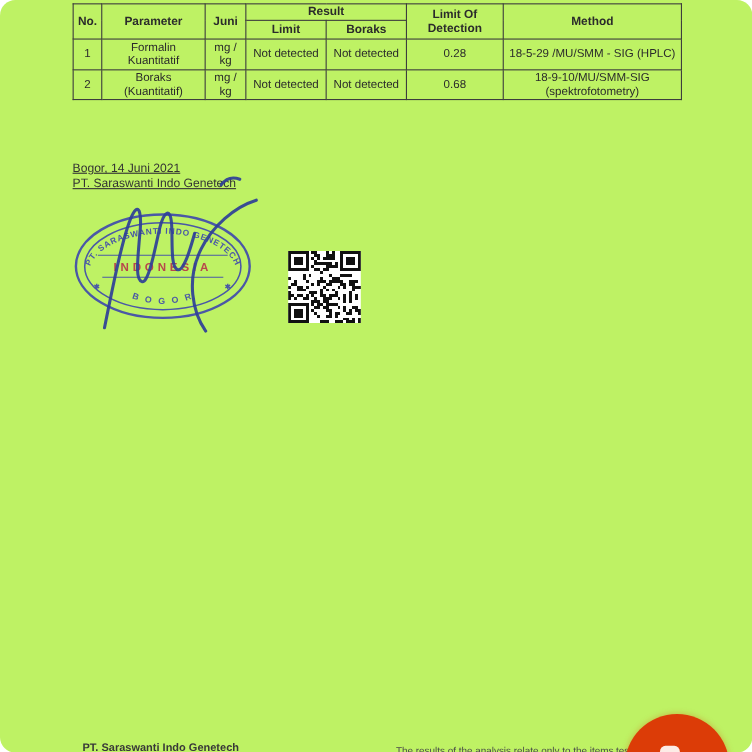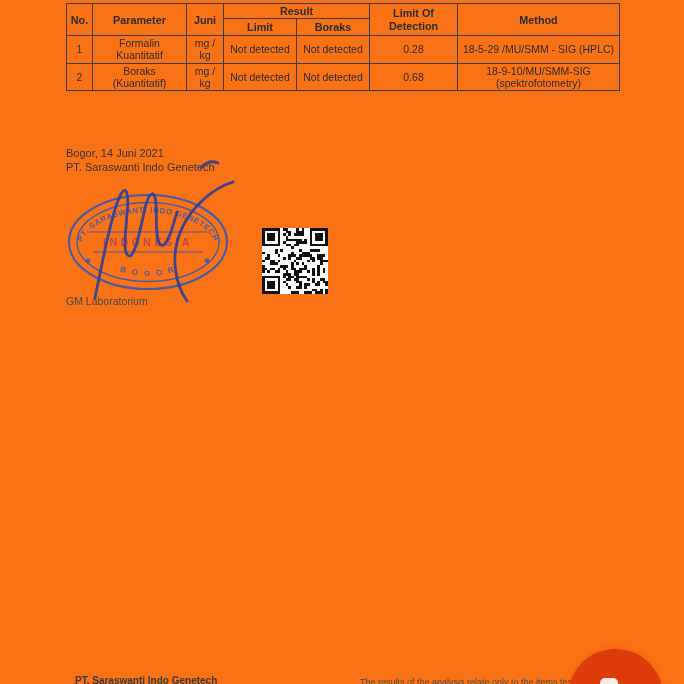--- a/index.html
+++ b/index.html
@@ -14,21 +14,21 @@
   html,body{width:684px;height:684px;}
   body{
     font-family:"Liberation Sans", sans-serif;
     background:#ffffff;
     color:var(--ink);
     overflow:hidden;
     position:relative;
   }
   .page{
     position:absolute;left:0;top:0;width:684px;height:684px;
-    background:#f97316;overflow:hidden;
+    background:#bef264;overflow:hidden;border-radius:14px;
   }
 
   
   table.results{
     position:absolute;left:66px;top:3px;
     border-collapse:collapse;
     table-layout:fixed;
     width:553px;
     font-size:10.5px;
     color:#2b2b2b;
@@ -41,21 +41,21 @@
     line-height:1.15;
   }
   table.results{border:1.5px solid var(--border);}
   table.results th{font-weight:bold;font-size:10.8px;}
   tr.hdr-top th{height:14px;}
   tr.hdr-bottom th{height:17px;}
   tr.data-row-1 td{height:21px;}
   tr.data-row-2 td{height:27px;}
 
   
-  .signoff{position:absolute;left:66px;top:146px;font-size:11px;line-height:14px;color:#333;}
+  .signoff{position:absolute;left:66px;top:146px;font-size:11px;line-height:14px;color:#333;text-decoration:underline;}
   .name-block{position:absolute;left:66px;top:294px;font-size:11px;line-height:14px;}
   .name-block .name{font-weight:bold;color:#2b2b2b;}
   .name-block .title{color:#474747;font-size:10.5px;}
 
   
   .stamp-sig{position:absolute;left:55px;top:148px;width:200px;height:160px;}
   .stamp-line{fill:none;stroke:var(--stamp_blue);}
   .stamp-text{fill:var(--stamp_blue);font-family:"Liberation Sans",sans-serif;font-weight:bold;}
   .stamp-red-text{fill:var(--stamp_red);font-family:"Liberation Sans",sans-serif;font-weight:bold;letter-spacing:3.5px;font-size:10.5px;}
   .sig-path{fill:none;stroke:var(--signature_blue);stroke-width:2.8;stroke-linecap:round;stroke-linejoin:round;opacity:.92;}
@@ -337,21 +337,20 @@
       <rect x="16" y="24" width="1" height="1" fill="#111"></rect>
       <rect x="17" y="24" width="1" height="1" fill="#111"></rect>
       <rect x="18" y="24" width="1" height="1" fill="#111"></rect>
       <rect x="20" y="24" width="1" height="1" fill="#111"></rect>
       <rect x="21" y="24" width="1" height="1" fill="#111"></rect>
       <rect x="22" y="24" width="1" height="1" fill="#111"></rect>
       <rect x="24" y="24" width="1" height="1" fill="#111"></rect>
     </svg>
 
   <div class="name-block">
-    <div class="title">GM Laboratorium</div>
   </div>
 
   <div class="footer-left">PT. Saraswanti Indo Genetech</div>
   <div class="footer-right">The results of the analysis relate only to the items tested</div>
 
   <div class="chat-button">
     <div class="chat-glyph"></div>
   </div>
 
 </div>

